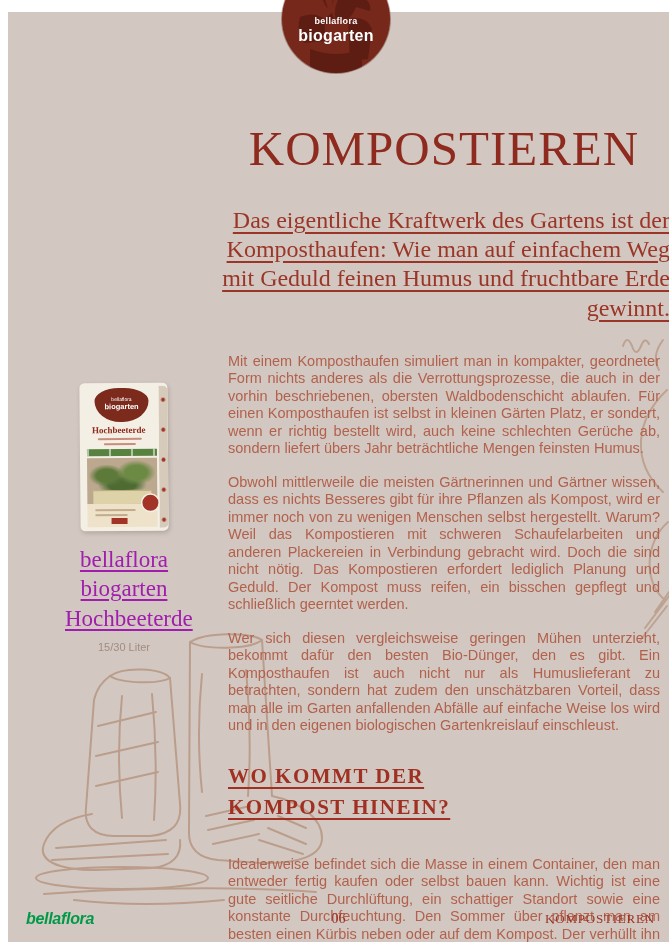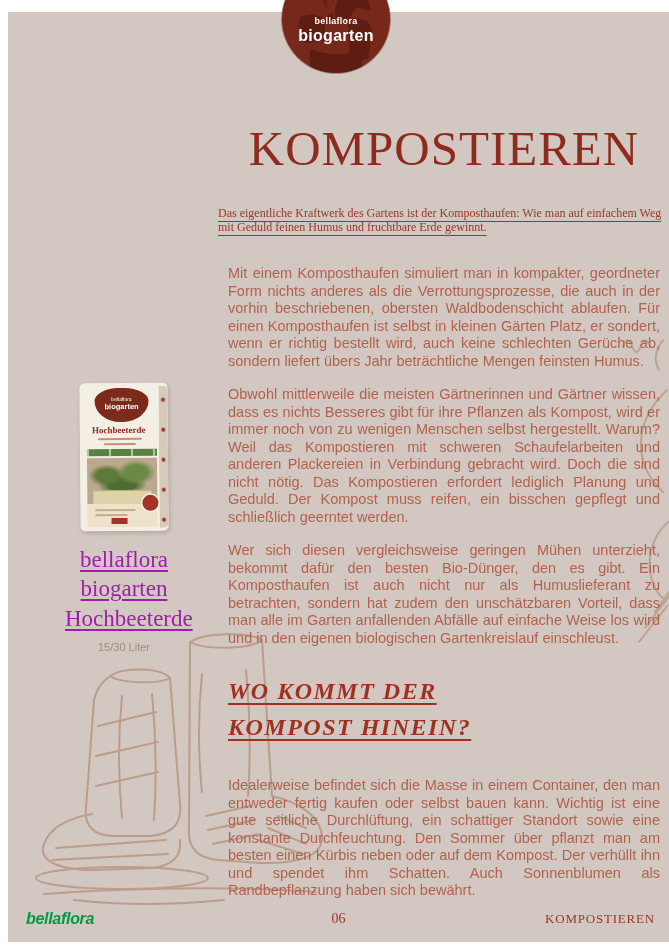--- a/index.html
+++ b/index.html
@@ -19,26 +19,26 @@
   .boots{position:absolute;left:2px;top:592px;width:338px;height:302px;opacity:.8;z-index:1;}
   .boots path,.boots ellipse{fill:none;stroke:#b6937e;stroke-width:2;stroke-linecap:round;}
   .sketch-right{position:absolute;right:0;top:318px;width:64px;height:330px;opacity:.7;z-index:1;}
   .sketch-right path{fill:none;stroke:#b6937e;stroke-width:2;stroke-linecap:round;}
 
   
   .content{position:absolute;left:220px;top:0;width:432px;z-index:3;}
   .title{margin-top:112px;font-family:"Liberation Serif",serif;font-weight:normal;
          font-size:49px;line-height:1;color:#8f2b1e;text-align:center;letter-spacing:1px;white-space:nowrap;}
   .subtitle{margin:26px auto 0;width:452px;max-width:452px;position:relative;left:-10px;
-            font-family:"Liberation Serif",serif;font-size:12px;line-height:1.22;color:#9b3527;
-            text-align:left;text-decoration:underline;text-underline-offset:4px;}
+            font-family:"Liberation Serif",serif;font-size:24px;line-height:1.22;color:#9b3527;
+            text-align:right;text-decoration:underline;text-underline-offset:4px;}
   .para{margin:16px 0 0;font-size:14.5px;line-height:17.5px;color:#b2614d;text-align:justify;}
   .para.first{margin-top:30px;}
-  .section-heading{margin:26px 0 0;width:250px;font-family:"Liberation Serif",serif;font-style:italic;
-                   font-size:24px;line-height:1.5;letter-spacing:1.5px;color:#a03022;
+  .section-heading{margin:26px 0 0;width:250px;font-family:"Liberation Serif",serif;
+                   font-size:21px;line-height:1.5;letter-spacing:1.5px;color:#a03022;
                    text-decoration:underline;text-underline-offset:4px;}
   .para.after-heading{margin-top:32px;}
 
   
   .sidebar{position:absolute;left:30px;top:371px;width:172px;text-align:center;z-index:3;}
   .bag{position:relative;width:88px;height:148px;margin:0 auto;background:#f4efe4;border-radius:5px;
        box-shadow:1px 2px 4px rgba(80,60,50,.25);transform:rotate(-0.5deg);}
   .bag-side{position:absolute;right:0;top:3px;bottom:3px;width:9px;border-radius:0 5px 5px 0;
             background:#d6cbbb;
             background-image:radial-gradient(circle at 4.5px 14px,#a33326 1.6px,rgba(0,0,0,0) 2.4px);

